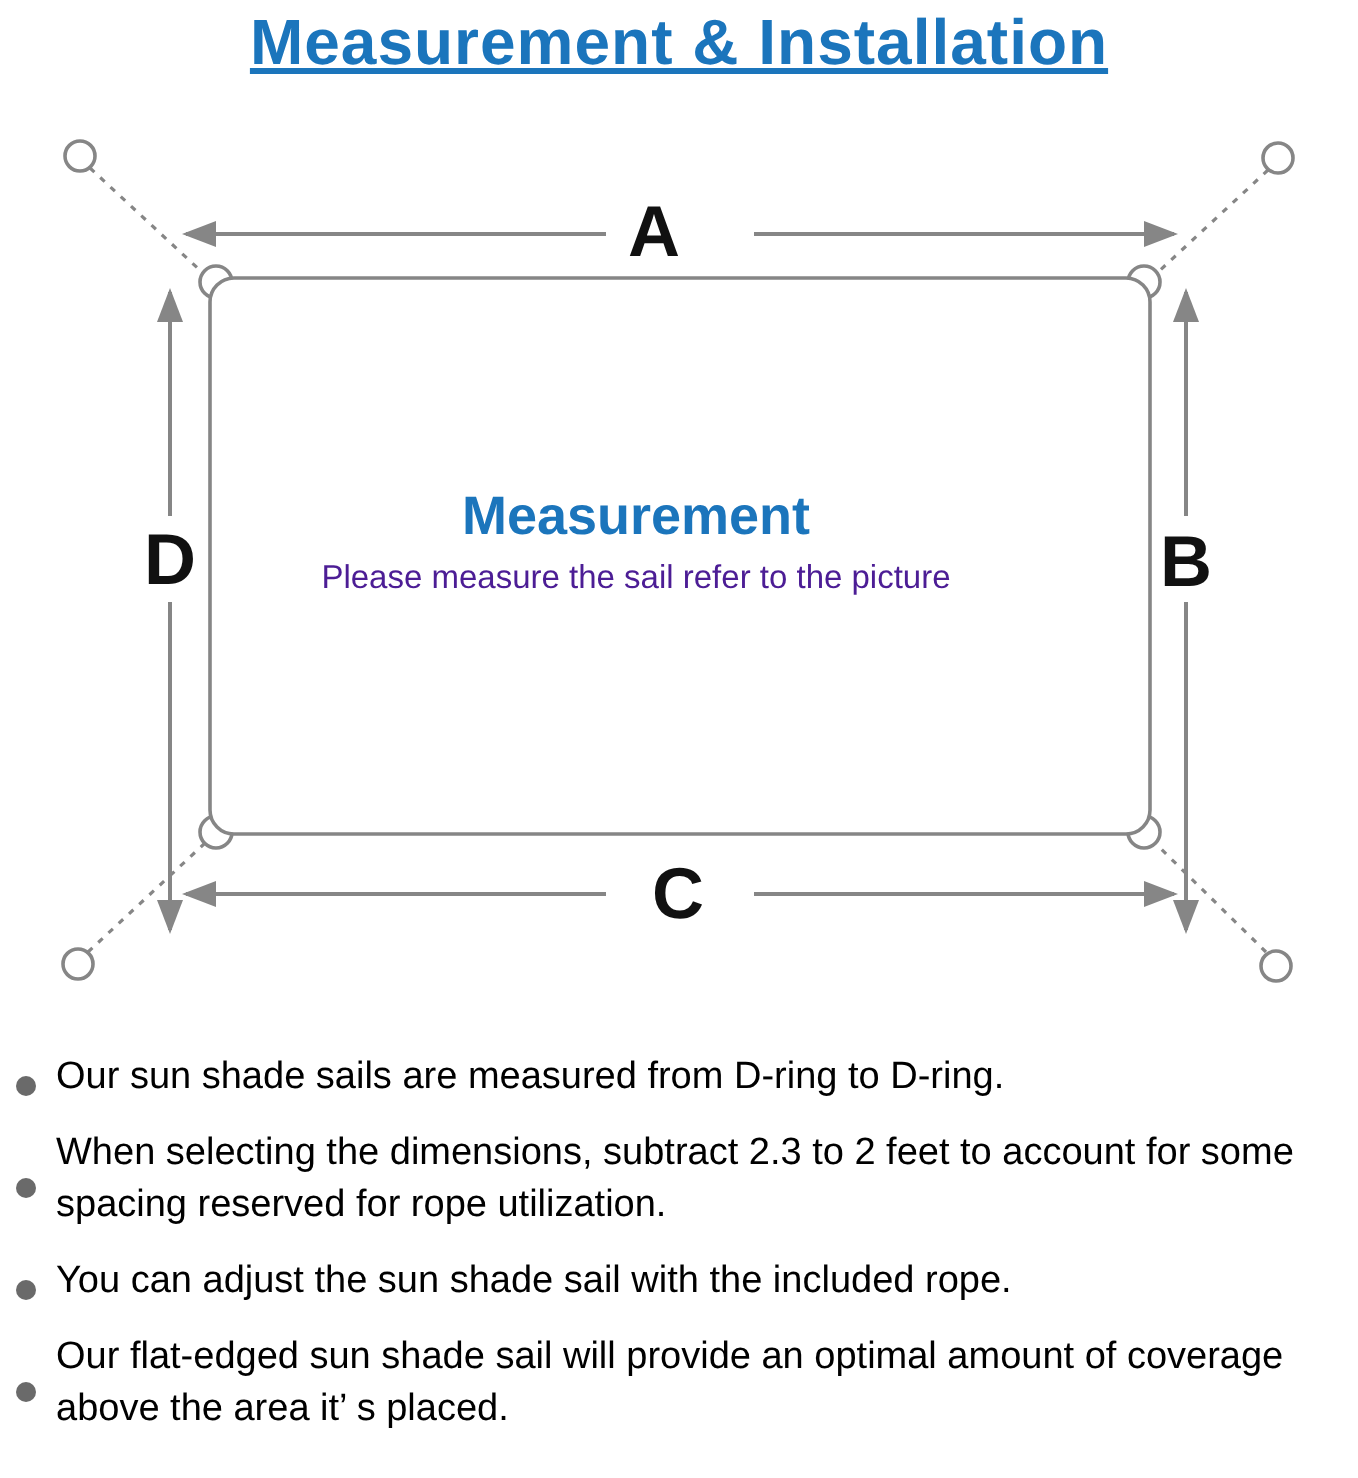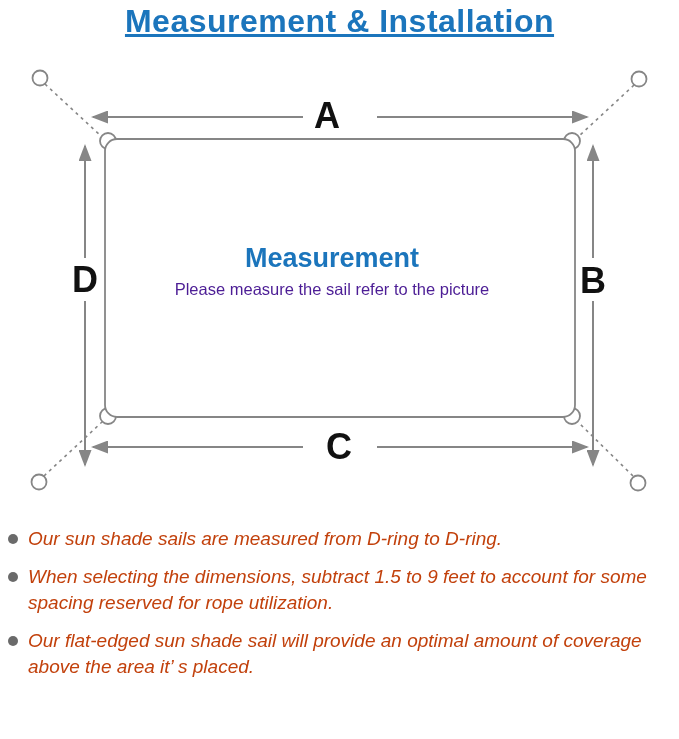--- a/index.html
+++ b/index.html
@@ -39,21 +39,21 @@
     font-weight: bold;
     color: #111111;
     line-height: 1;
   }
   .label-a { left: 303px; top: 43px;  width: 48px; }
   .label-b { left: 571px; top: 208px; width: 44px; }
   .label-c { left: 315px; top: 374px; width: 48px; }
   .label-d { left: 63px;  top: 207px; width: 44px; }
   .center-text {
     position: absolute;
-    left: 115px;
+    left: 101px;
     top: 188px;
     width: 434px;
     text-align: center;
   }
   .center-title {
     font-size: 27px;
     font-weight: bold;
     color: #1b75bc;
   }
   .center-subtitle {
@@ -63,27 +63,26 @@
   }
   .notes {
     position: absolute;
     top: 526px;
     left: 8px;
     width: 660px;
     list-style: none;
   }
   .notes li {
     display: flex;
-    align-items: flex-start;
+    align-items: center;
     gap: 10px;
     margin-bottom: 12px;
     font-size: 19px;
     line-height: 26px;
-    color: #c2410c;
-    font-style: italic;
+    color: #000000;
   }
   .bullet-dot {
     flex: 0 0 auto;
     width: 10px;
     height: 10px;
     margin-top: 8px;
     border-radius: 50%;
     background: #6a6a6a;
   }
 </style>
@@ -143,21 +142,25 @@
     </div>
   </div>
 
   <ul class="notes">
     <li>
       <span class="bullet-dot"></span>
       <span>Our sun shade sails are measured from D-ring to D-ring.</span>
     </li>
     <li>
       <span class="bullet-dot"></span>
-      <span>When selecting the dimensions, subtract 1.5 to 9 feet to account for some spacing reserved for rope utilization.</span>
+      <span>When selecting the dimensions, subtract 2.3 to 2 feet to account for some spacing reserved for rope utilization.</span>
+    </li>
+    <li>
+      <span class="bullet-dot"></span>
+      <span>You can adjust the sun shade sail with the included rope.</span>
     </li>
     <li>
       <span class="bullet-dot"></span>
       <span>Our flat-edged sun shade sail will provide an optimal amount of coverage above the area it’ s placed.</span>
     </li>
   </ul>
 
 </div>
 
 </body></html>

